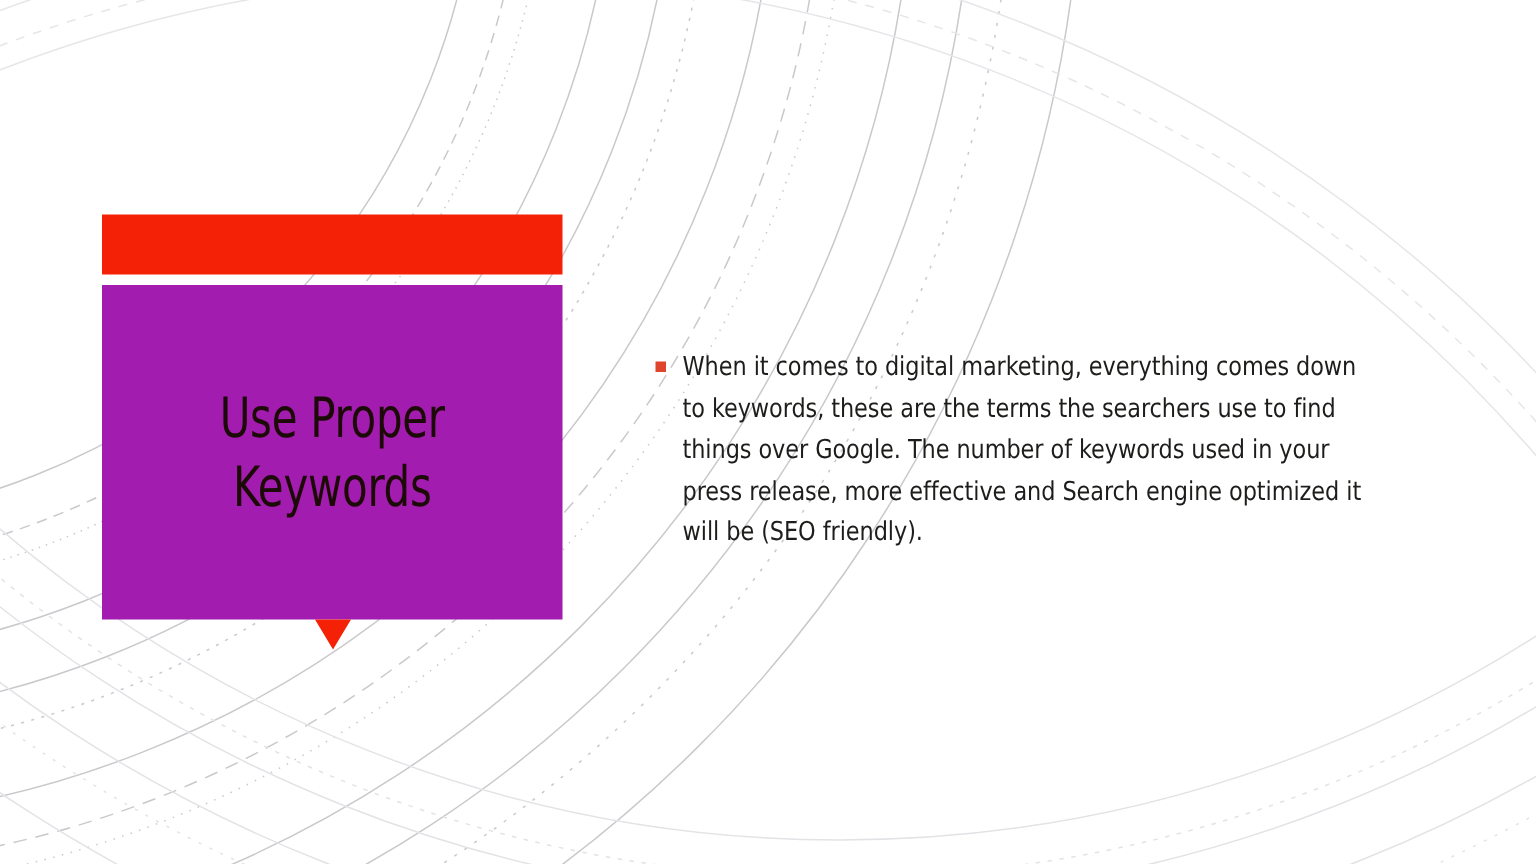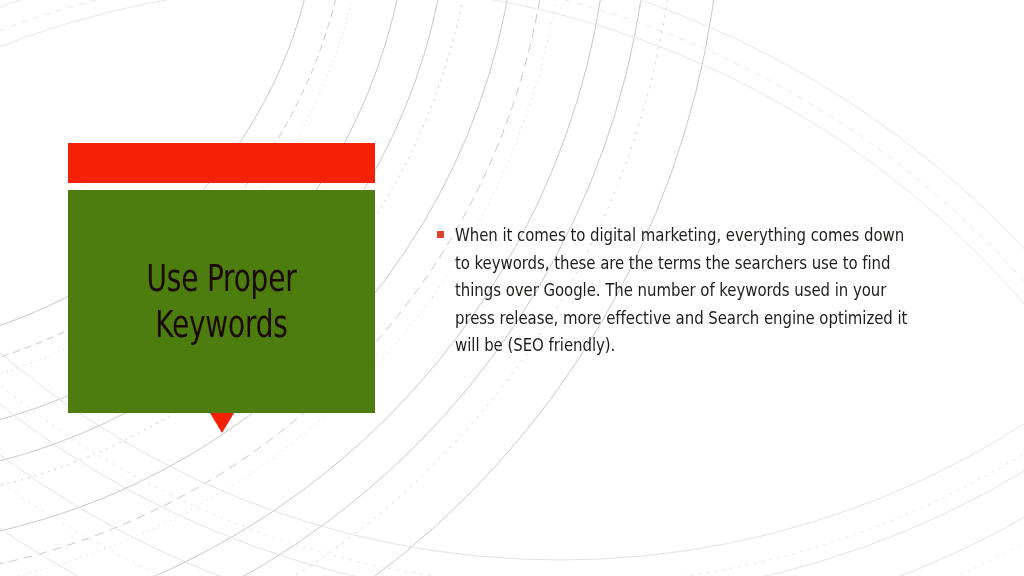--- a/index.html
+++ b/index.html
@@ -44,21 +44,21 @@
     width: 307px;
     height: 40px;
     background: #f52107;
   }
 
   #callout-body {
     position: relative;
     margin-top: 7px;
     width: 307px;
     height: 223px;
-    background: #4d7c0f;
+    background: #a21caf;
     display: flex;
     align-items: center;
     justify-content: center;
   }
 
   #callout-title {
     color: #1b0a06;
     font-family: "DejaVu Sans Condensed", "Liberation Sans Narrow", "Liberation Sans", sans-serif;
     font-size: 37px;
     font-weight: 400;
@@ -80,21 +80,21 @@
     height: 0;
     border-left: 12px solid transparent;
     border-right: 12px solid transparent;
     border-top: 20px solid #f52107;
   }
 
   
   #body-block {
     position: absolute;
     left: 437px;
-    top: 222px;
+    top: 232px;
     width: 508px;
   }
 
   .bullet-row {
     display: flex;
     align-items: flex-start;
   }
 
   .bullet-marker {
     flex: 0 0 auto;

